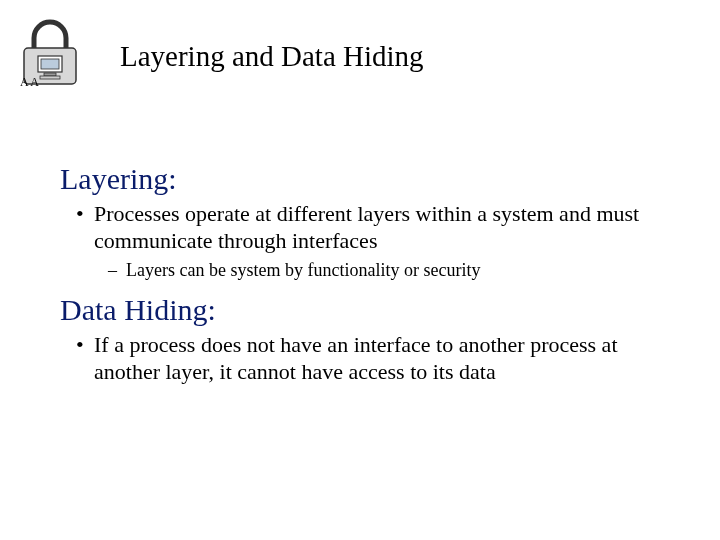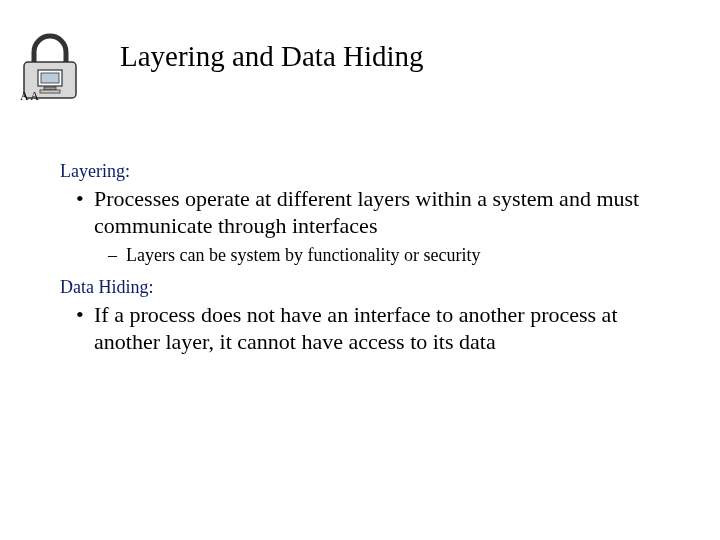--- a/index.html
+++ b/index.html
@@ -7,21 +7,21 @@
     width: 720px;
     height: 540px;
     background: #ffffff;
     font-family: "Times New Roman", Times, serif;
     color: #000;
     position: relative;
     overflow: hidden;
   }
   .logo {
     position: absolute;
-    top: 32px;
+    top: 18px;
     left: 18px;
     width: 64px;
     height: 72px;
   }
   .title {
     position: absolute;
     top: 40px;
     left: 120px;
     font-size: 29px;
     font-weight: 400;
@@ -30,21 +30,21 @@
   .content {
     position: absolute;
     top: 160px;
     left: 60px;
     width: 620px;
     font-size: 22px;
     line-height: 1.25;
   }
   .heading {
     color: #0a1c6a;
-    font-size: 18px;
+    font-size: 30px;
     margin-bottom: 2px;
   }
   .bullet-row {
     display: flex;
     align-items: flex-start;
     margin-left: 12px;
     margin-bottom: 4px;
   }
   .bullet-dot {
     width: 22px;

